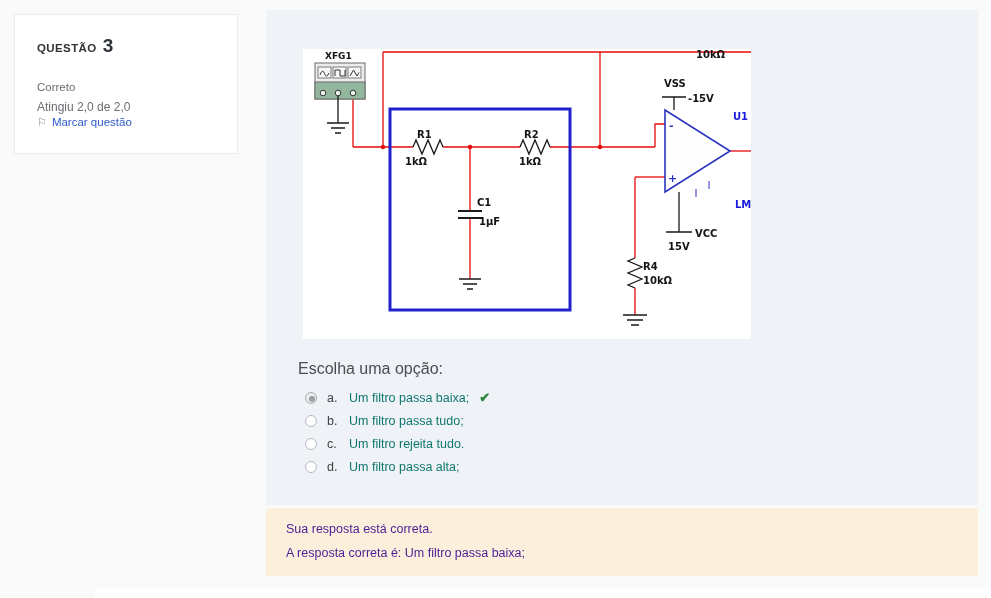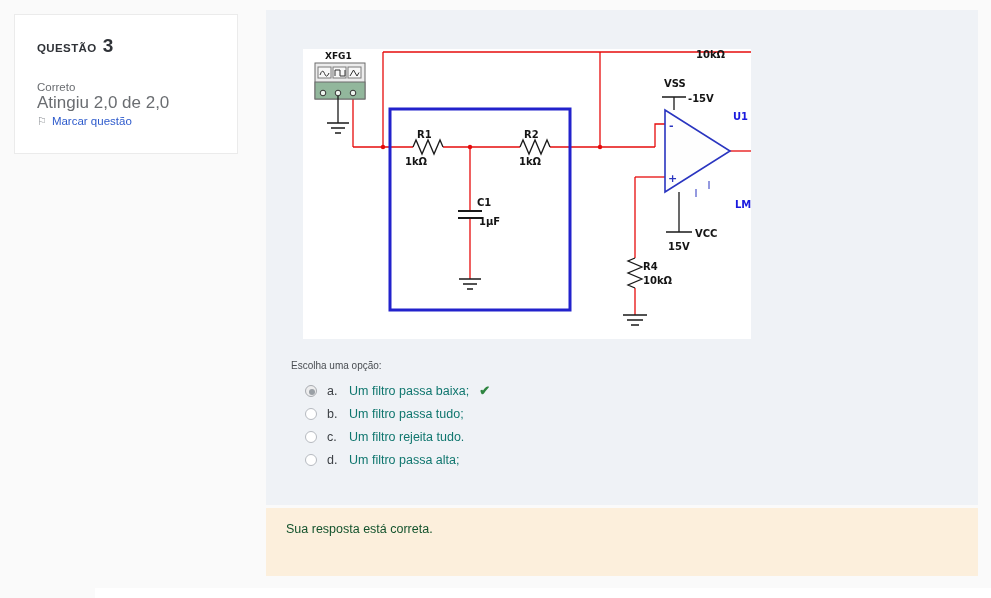--- a/index.html
+++ b/index.html
@@ -6,51 +6,51 @@
   html,body { width:991px; height:598px; background:#fafafa; font-family:"Liberation Sans", sans-serif; overflow:hidden; }
   .page { position:relative; width:991px; height:598px; background:#fafafa;padding-left:38px; }
 
   
   .qcard { position:absolute; left:14px; top:14px; width:224px; min-height:140px;
            background:#ffffff; border:1px solid #ebebeb; padding:20px 20px 18px 22px; }
   .qhead { display:flex; align-items:baseline; }
   .qlabel { font-size:11.5px; font-weight:bold; letter-spacing:.4px; color:#2f3237; }
   .qnum { font-size:19px; font-weight:bold; color:#2f3237; margin-left:6px; }
   .qstate { font-size:11.5px; color:#6a6d71; margin-top:24px; }
-  .qgrade { font-size:17px; color:#6a6d71; }
+  .qgrade { font-size:12px; color:#6a6d71; margin-top:7px; }
   .qflag { display:block; font-size:11.5px; color:#2e5bcc; text-decoration:none; margin-top:2px; }
   .flagicon { color:#8b8f94; margin-right:5px; font-size:11px; }
 
   
   .content { position:absolute; left:266px; top:10px; width:712px; height:495px;
              background:#eff2f6; padding:28px 25px 0 25px; }
   .qtext { font-size:13.2px; color:#30343a; }
   .figure { margin:11px 0 0 12px; width:448px; height:290px; background:#ffffff; }
   svg { display:block; }
   .lbl text { font-family:"DejaVu Sans", sans-serif; font-size:10px; font-weight:bold; fill:#141414; }
   .lbl text.small { font-size:9px; }
   .bluelbl text { font-family:"DejaVu Sans", sans-serif; font-size:10px; font-weight:bold; fill:#1a1ade; }
   .bluelbl text.pin { font-size:11px; fill:#2a35c0; }
 
-  .prompt { font-size:10px; color:#494d52; margin-top:21px; }
+  .prompt { font-size:16px; color:#494d52; margin-top:21px;margin-left:7px; }
   .options { margin-top:8px; }
   .opt { display:flex; align-items:center; height:23px; margin-left:14px; }
   .radio { width:12px; height:12px; border-radius:50%; border:1px solid #b6bac0; background:#ffffff;
            display:inline-block; position:relative; flex:0 0 auto; }
   .radio.checked { background:#ededee; border-color:#a8abb0; }
   .radio.checked::after { content:""; position:absolute; left:3px; top:3px; width:6px; height:6px;
            border-radius:50%; background:#9aa0a6; }
   .letter { width:22px; margin-left:10px; font-size:12.5px; color:#3c4045; }
   .optlabel { font-size:12.5px; color:#0f766e; }
   .check { color:#2e8540; font-weight:bold; font-size:13px; margin-left:10px; }
 
   
   .feedback { position:absolute; left:266px; top:508px; width:712px; height:68px;
               background:#fcefdc; padding:14px 20px; }
-  .feedback p { font-size:12.5px; color:#14532d; }
+  .feedback p { font-size:12.5px; color:#4c1d95; }
   .feedback p + p { margin-top:10px; }
 
   .footer-strip { position:absolute; left:95px; top:588px; width:896px; height:10px; background:#ffffff; }
 </style>
 </head>
 <body>
 
 <div class="page">
 
   <aside class="qcard">
@@ -174,16 +174,17 @@
       <div class="opt">
         <span class="radio"></span>
         <span class="letter">d.</span>
         <span class="optlabel">Um filtro passa alta;</span>
       </div>
     </div>
   </main>
 
   <section class="feedback">
     <p>Sua resposta está correta.</p>
+    <p>A resposta correta é: Um filtro passa baixa;</p>
   </section>
 
   <div class="footer-strip"></div>
 </div>
 
 </body></html>

